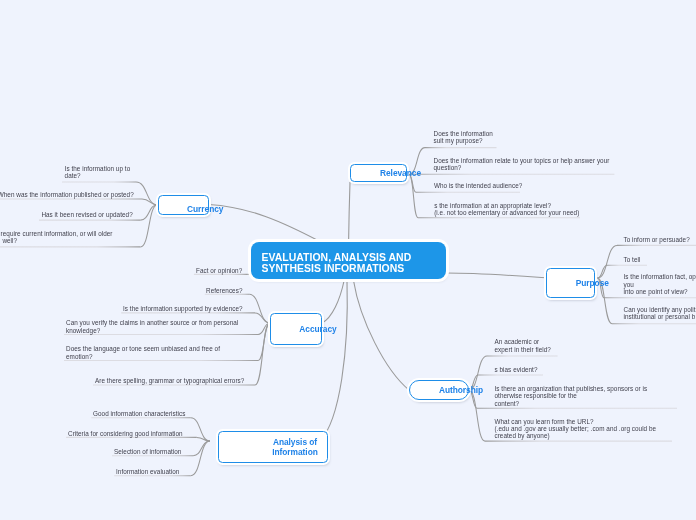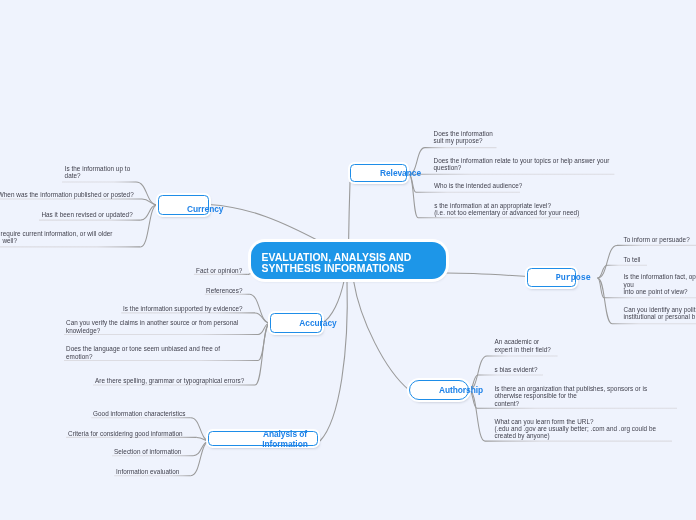--- a/index.html
+++ b/index.html
@@ -5,21 +5,21 @@
 <style>
   html,body{margin:0;padding:0;}
   body{width:696px;height:520px;background:#eff3fd;overflow:hidden;
        font-family:"Liberation Sans",sans-serif;}
   #stage{position:relative;width:696px;height:520px;overflow:hidden;background:#eff3fd;
          -webkit-font-smoothing:antialiased;}
   .leaf,.branch,.root{-webkit-font-smoothing:antialiased;transform:translateZ(0);}
   svg#links{position:absolute;left:0;top:0;width:696px;height:520px;}
   .node{position:absolute;box-sizing:border-box;}
   .root{background:#1d96e8;color:#fff;font-weight:bold;font-size:10.45px;
-        letter-spacing:.05px;line-height:10.45px;border-radius:14px;
+        letter-spacing:.05px;line-height:10.45px;border-radius:8px;
         box-shadow:0 0 0 3px #fff, 1px 2px 3px rgba(80,90,110,.35);}
   .root span{position:absolute;left:10.4px;top:11.4px;white-space:pre;}
   .branch{background:#fff;border:1.6px solid #1e8de8;border-radius:4.5px;
           color:#1e82e8;font-weight:bold;font-size:8.4px;text-align:center;
           display:flex;align-items:center;justify-content:center;
           box-shadow:0 0 0 2px #fff, 1px 2px 3px rgba(80,90,110,.4);
           letter-spacing:-0.04px;padding-left:44px;}
   .leaf{position:absolute;color:#3f3f4b;font-size:6.35px;line-height:7.25px;padding-top:1.3px;letter-spacing:0.045px;
         white-space:pre;}
 </style>
@@ -285,29 +285,29 @@
     <div class="leaf" style="left: 68px; top: 428.6px;">Criteria for considering good information</div>
     <div class="leaf" style="left: 114px; top: 446.9px;">Selection of information</div>
     <div class="leaf" style="left: 116px; top: 466.9px;">Information evaluation</div>
     <div class="leaf" style="left: 196px; top: 265.6px;">Fact or opinion?</div>
     <div class="node branch" style="left: 157.5px; top: 195px; width: 51.5px; height: 19.6px; align-items: flex-end;">
       <span>Currency</span>
     </div>
     <div class="node branch" style="left: 350px; top: 163.5px; width: 57px; height: 18.6px;">
       <span>Relevance</span>
     </div>
-    <div class="node branch" style="left: 527px; top: 268.4px; width: 48.5px; height: 19px; font-family: Liberation Mono, monospace;">
+    <div class="node branch" style="left: 546px; top: 268.4px; width: 48.5px; height: 30px;">
       <span>Purpose</span>
     </div>
     <div class="node branch" style="left: 409px; top: 380px; width: 60px; height: 20px; border-radius: 10px;">
       <span>Authorship</span>
     </div>
-    <div class="node branch" style="left: 270px; top: 313px; width: 52px; height: 20px;">
+    <div class="node branch" style="left: 270px; top: 313px; width: 52px; height: 32px;">
       <span>Accuracy</span>
     </div>
-    <div class="node branch" style="left: 208px; top: 431px; width: 110px; height: 15px;">
+    <div class="node branch" style="left: 218px; top: 431px; width: 110px; height: 32px;">
       <span>Analysis of Information</span>
     </div>
     <div class="node root" style="left: 251px; top: 242px; width: 195px; height: 37px;">
       <span>EVALUATION, ANALYSIS AND
 SYNTHESIS INFORMATIONS</span>
     </div>
   </div>
 
 </body></html>

